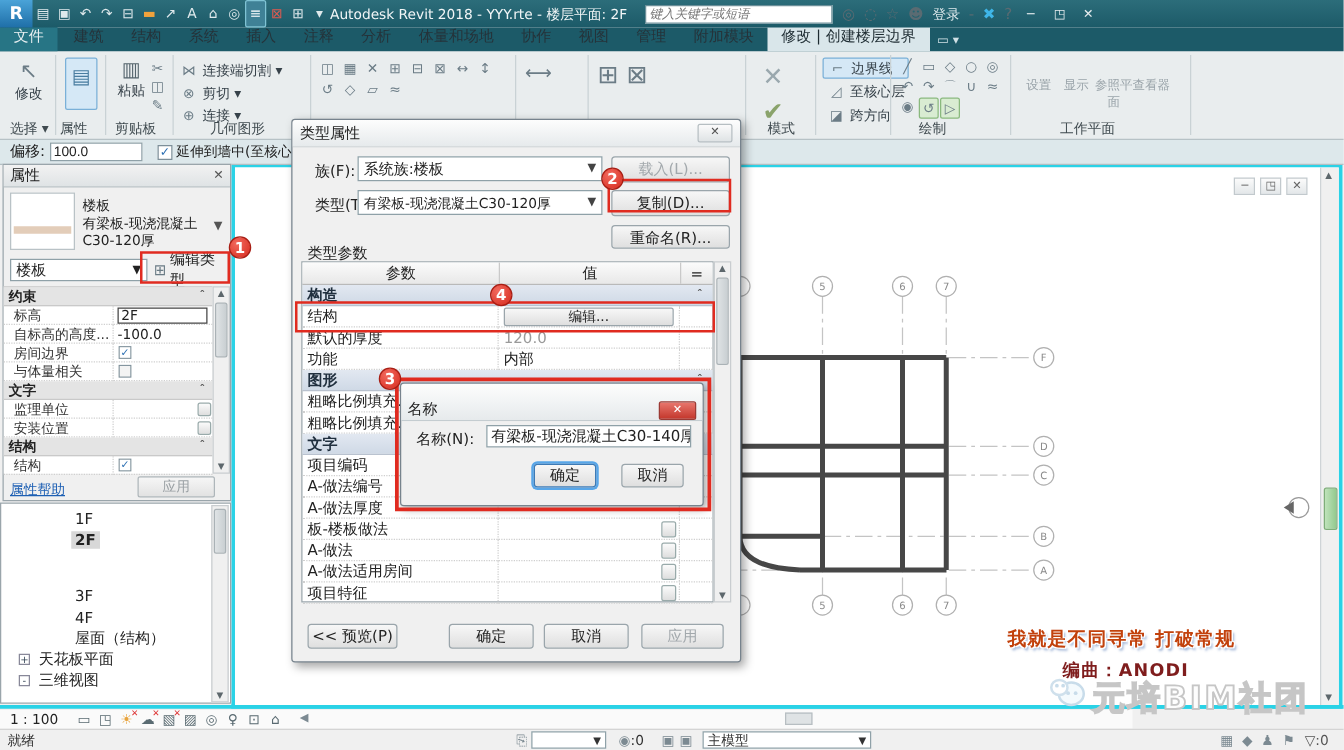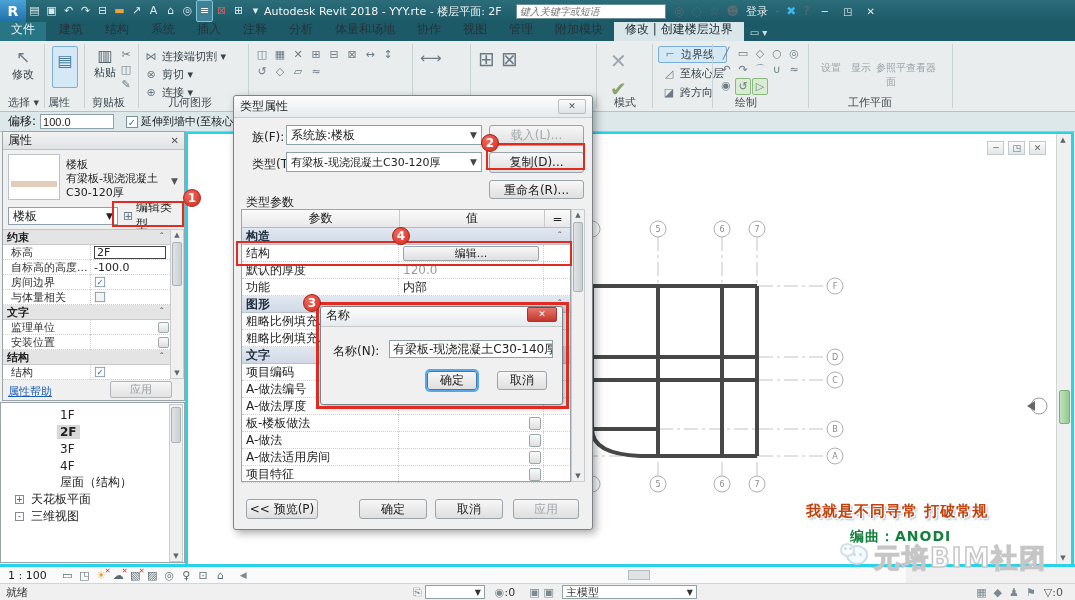--- a/index.html
+++ b/index.html
@@ -90,21 +90,21 @@
   .tp-row{height:17px;border-bottom:1px dotted #cfcfcf;display:flex;font-size:12px;align-items:center}
   .tp-label{width:157px;padding-left:4px;border-right:1px dotted #cfcfcf;white-space:nowrap;overflow:hidden;color:#222}
   .tp-val{width:144px;padding-left:4px;position:relative;display:flex;align-items:center;height:100%}
   .tp-val.gray{color:#9a9a9a}
   .tp-eq{flex:1;border-left:1px dotted #cfcfcf;height:100%}
   .tp-editbtn{width:136px;height:15px;border:1px solid #9aa5ab;border-radius:2px;background:linear-gradient(#f7f7f7,#dfdfdf);font-size:11px;line-height:13px;text-align:center}
   .browse{position:absolute;right:2px;width:12px;height:13px;border:1px solid #9aa;border-radius:2px;background:linear-gradient(#fbfbfb,#dedede)}
 
   
   #namedlg{left:320px;top:306px;width:243px;height:99px;background:#f0f0f0;border:1px solid #77838d;border-radius:3px;box-shadow:2px 2px 7px rgba(0,0,0,.35);z-index:40}
-  #namedlg-title{height:20px;background:linear-gradient(#fdfdfd,#e6eaec);border-bottom:1px solid #c4ccd0;border-radius:3px 3px 0 0;display:flex;align-items:flex-start;justify-content:space-between;padding:0 5px;font-size:12px}
+  #namedlg-title{height:30px;background:linear-gradient(#fdfdfd,#e6eaec);border-bottom:1px solid #c4ccd0;border-radius:3px 3px 0 0;display:flex;align-items:flex-end;justify-content:space-between;padding:0 5px;font-size:12px}
   #namex{width:30px;height:15px;border:1px solid #9b3a34;border-radius:2px;background:linear-gradient(#e8766d,#c3372c);color:#fff;font-size:9px;line-height:13px;text-align:center}
   #nameinput{position:absolute;left:68px;top:33px;width:164px;height:18px;border:1px solid #8fa1a8;background:#fff;font-size:12px;padding:0 3px;display:flex;align-items:center;white-space:nowrap;overflow:hidden}
   .okring{box-shadow:0 0 0 2px #58a6e8;border-color:#3d7ab5 !important}
 
   
   .redbox{position:absolute;border:2px solid #e02b20;z-index:45;pointer-events:none}
   .badge{position:absolute;width:18px;height:18px;border-radius:50%;background:radial-gradient(circle at 35% 30%,#f2695e,#d62b1e);border:1px solid #a81e14;color:#fff;font-weight:bold;font-size:12px;text-align:center;line-height:17px;z-index:46}
 
   
   #frame{left:185px;top:131px;width:889px;height:436px;border:3px solid #2ad2e6;z-index:1;background:#fff}
@@ -115,21 +115,21 @@
   #plan .beam{stroke:#474747;stroke-width:4;fill:none}
   #plan circle.bub{fill:#fff;stroke:#b0b0b0;stroke-width:1}
   #plan text{font-size:8px;fill:#8a8a8a;text-anchor:middle;font-family:"DejaVu Sans",sans-serif}
 
   
   #rscroll{left:1056px;top:134px;width:15px;height:430px;background:#f0f0f0;border-left:1px solid #cfd4d7;z-index:3}
   #rthumb{position:absolute;left:2px;top:256px;width:11px;height:34px;background:linear-gradient(90deg,#bfe3bb,#93c98e);border:1px solid #7fae7a;border-radius:2px}
 
   
   .wm1{left:806px;top:502px;font-size:15px;font-weight:bold;letter-spacing:1px;color:#c2410c;z-index:15;text-shadow:-1px -1px 0 #fff,1px -1px 0 #fff,-1px 1px 0 #fff,1px 1px 0 #fff,2px 2px 2px rgba(30,80,160,.45)}
-  .wm2{left:850px;top:528px;font-size:14px;font-weight:bold;letter-spacing:1px;color:#15803d;z-index:15;text-shadow:-1px -1px 0 #fff,1px -1px 0 #fff,-1px 1px 0 #fff,1px 1px 0 #fff}
+  .wm2{left:850px;top:528px;font-size:14px;font-weight:bold;letter-spacing:1px;color:#7f1d1d;z-index:15;text-shadow:-1px -1px 0 #fff,1px -1px 0 #fff,-1px 1px 0 #fff,1px 1px 0 #fff}
   .wm3{left:874px;top:541px;font-size:26px;font-weight:bold;letter-spacing:2px;color:#fdfdfd;-webkit-text-stroke:1.5px #c6c6c6;z-index:15}
   #wechat{left:840px;top:543px;width:26px;height:24px;z-index:15}
   #wechat .b1{position:absolute;left:6px;top:2px;width:22px;height:20px;border-radius:50%;background:#f4fafd;border:2px solid #c8dcea}
   #wechat .b2{position:absolute;left:0px;top:0px;width:15px;height:14px;border-radius:50%;background:#fff;border:2px solid #cfe0ec}
   #wechat .d{position:absolute;width:3px;height:3px;border-radius:50%;background:#c8dcea}
 
   
   #viewbar{left:0;top:568px;width:906px;height:15px;background:#fafafa;display:flex;align-items:center;z-index:4}
   #viewbar .i{width:17px;font-size:11px}
   .vx{position:relative}
@@ -460,21 +460,21 @@
 </div>
 
 <div id="tree" class="ab">
   <div id="tree-items" style="padding-top:3px">
       <div class="titem" style="padding-left: 56px;">
         <span class="lbl">1F</span>
       </div>
       <div class="titem sel bold" style="padding-left: 56px;">
         <span class="lbl">2F</span>
       </div>
-      <div class="titem" style="padding-left: 56px;">
+      <div class="titem" style="padding-left: 56px; margin-top: 28px;">
         <span class="lbl">3F</span>
       </div>
       <div class="titem" style="padding-left: 56px;">
         <span class="lbl">4F</span>
       </div>
       <div class="titem" style="padding-left: 56px;">
         <span class="lbl">屋面（结构）</span>
       </div>
       <div class="titem" style="padding-left: 14px;">
         <span class="expbox">+</span>

